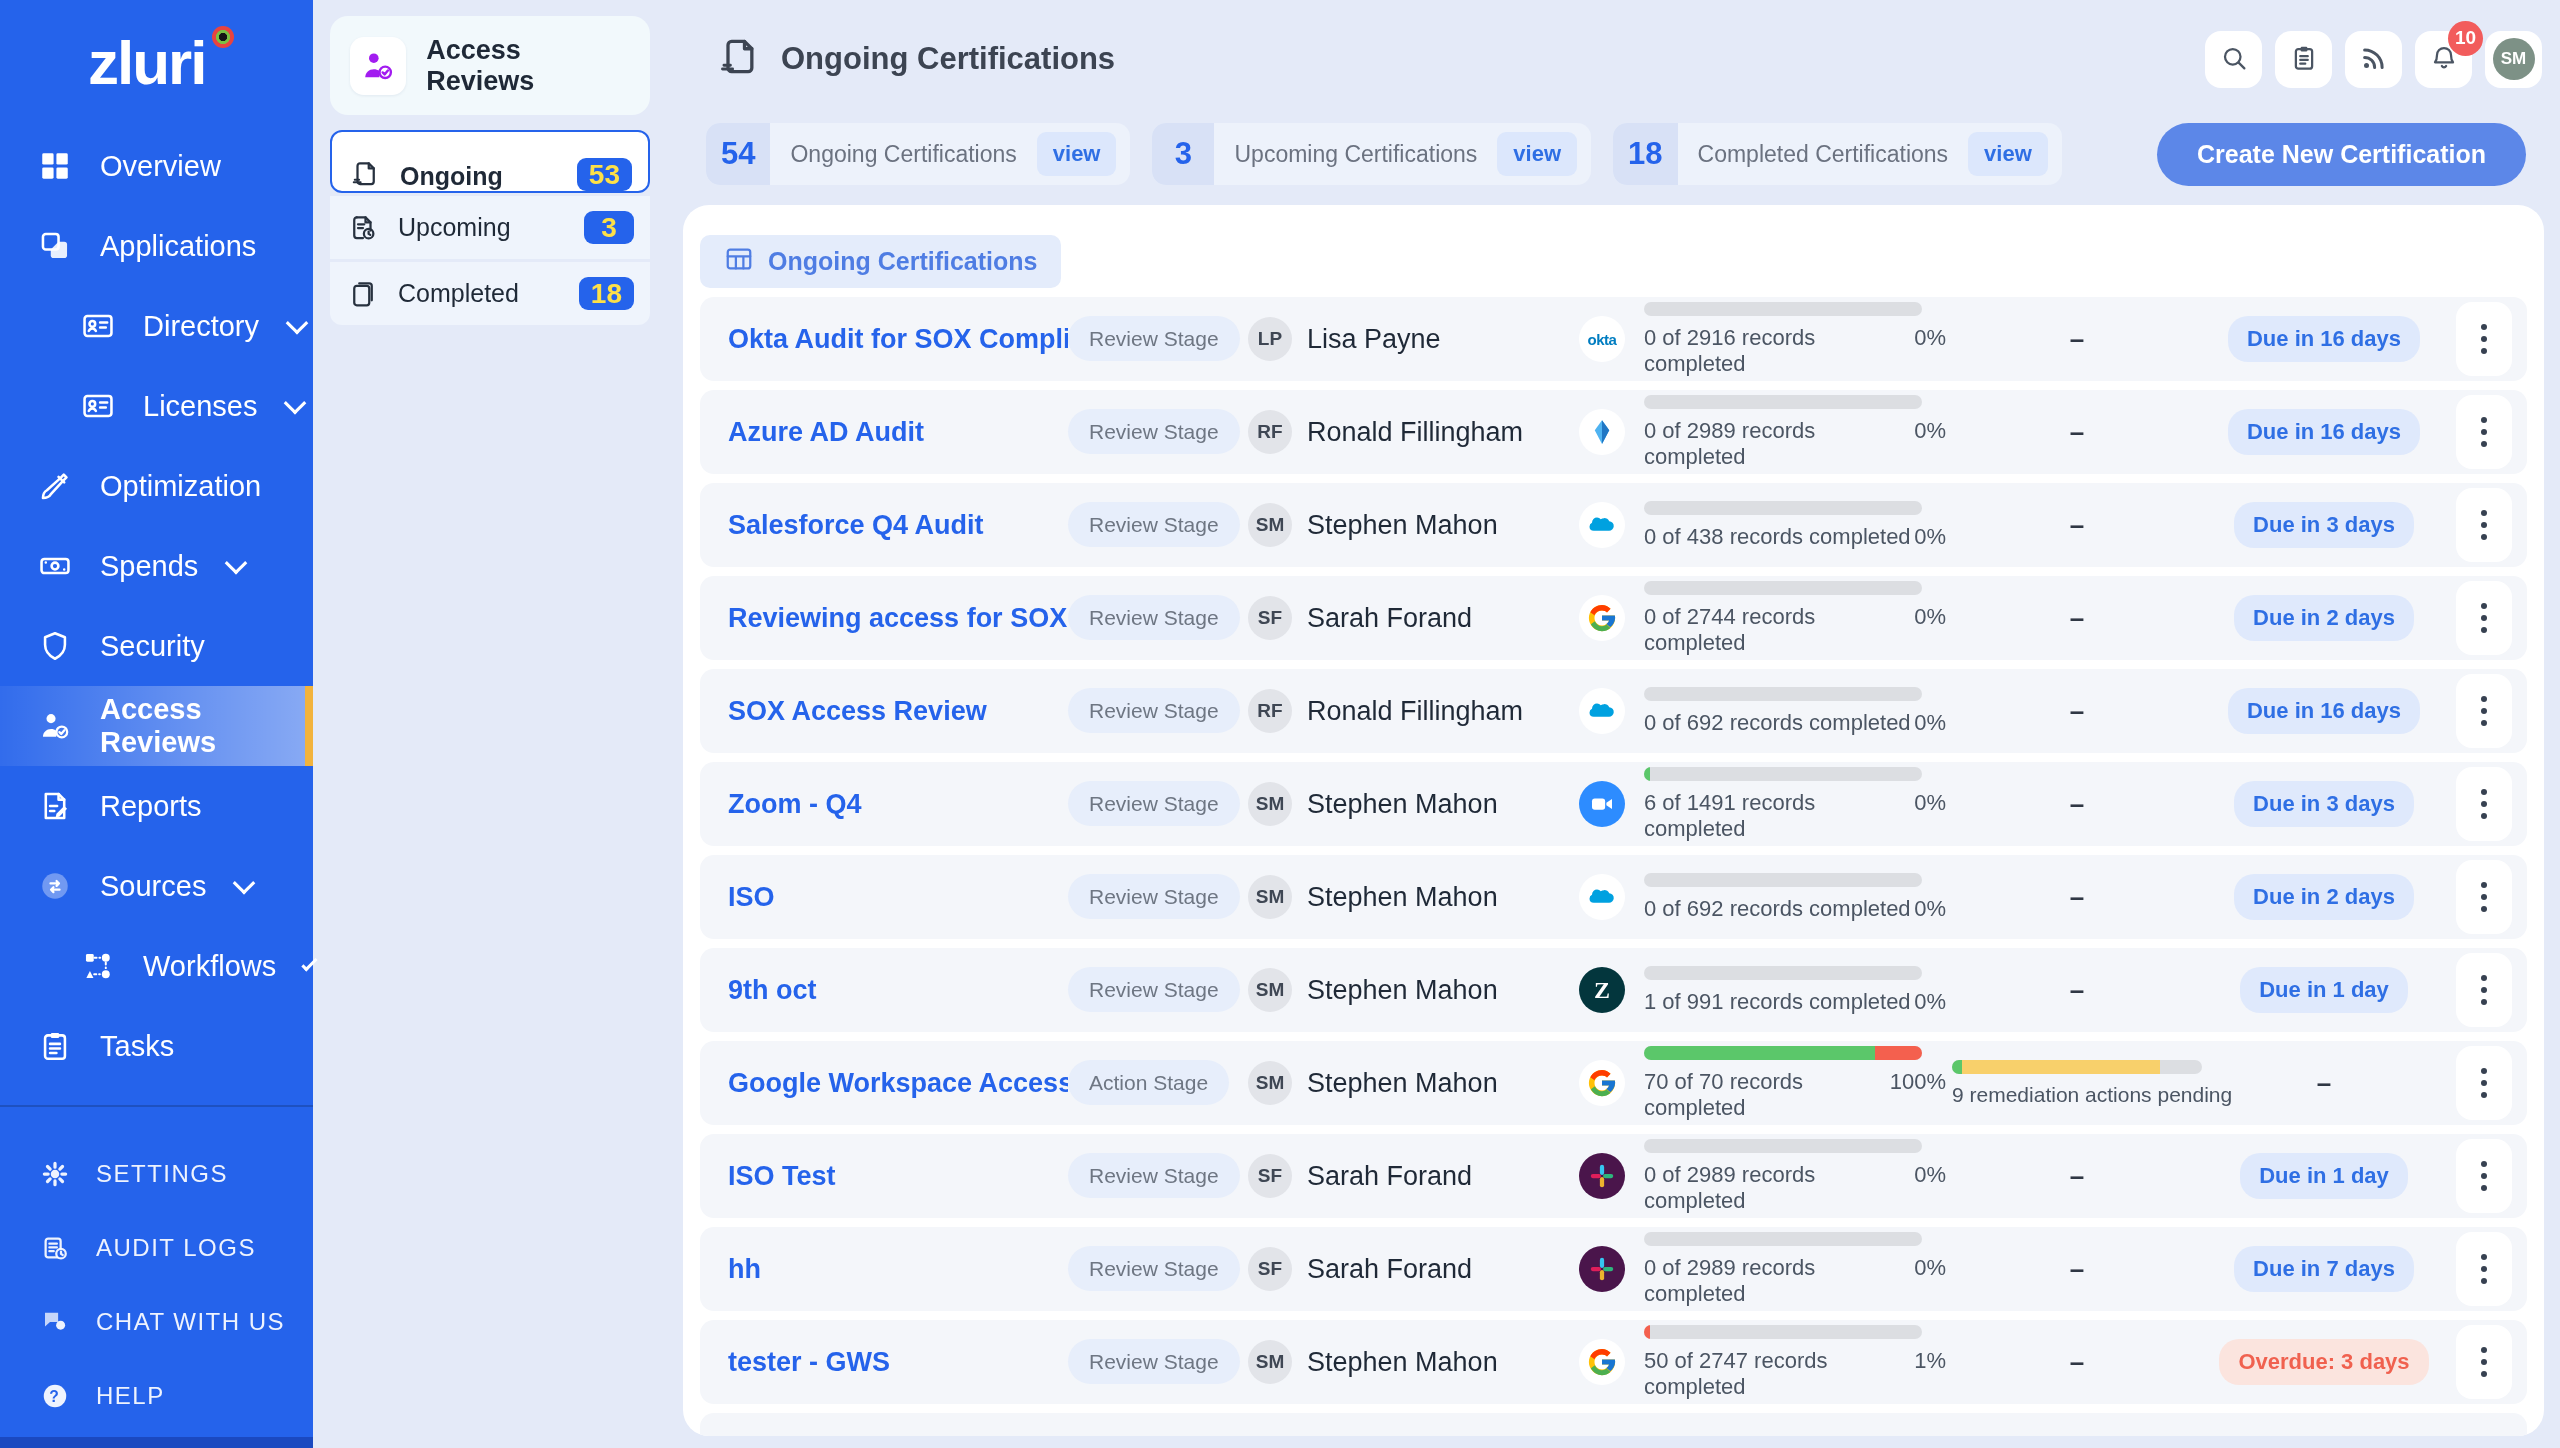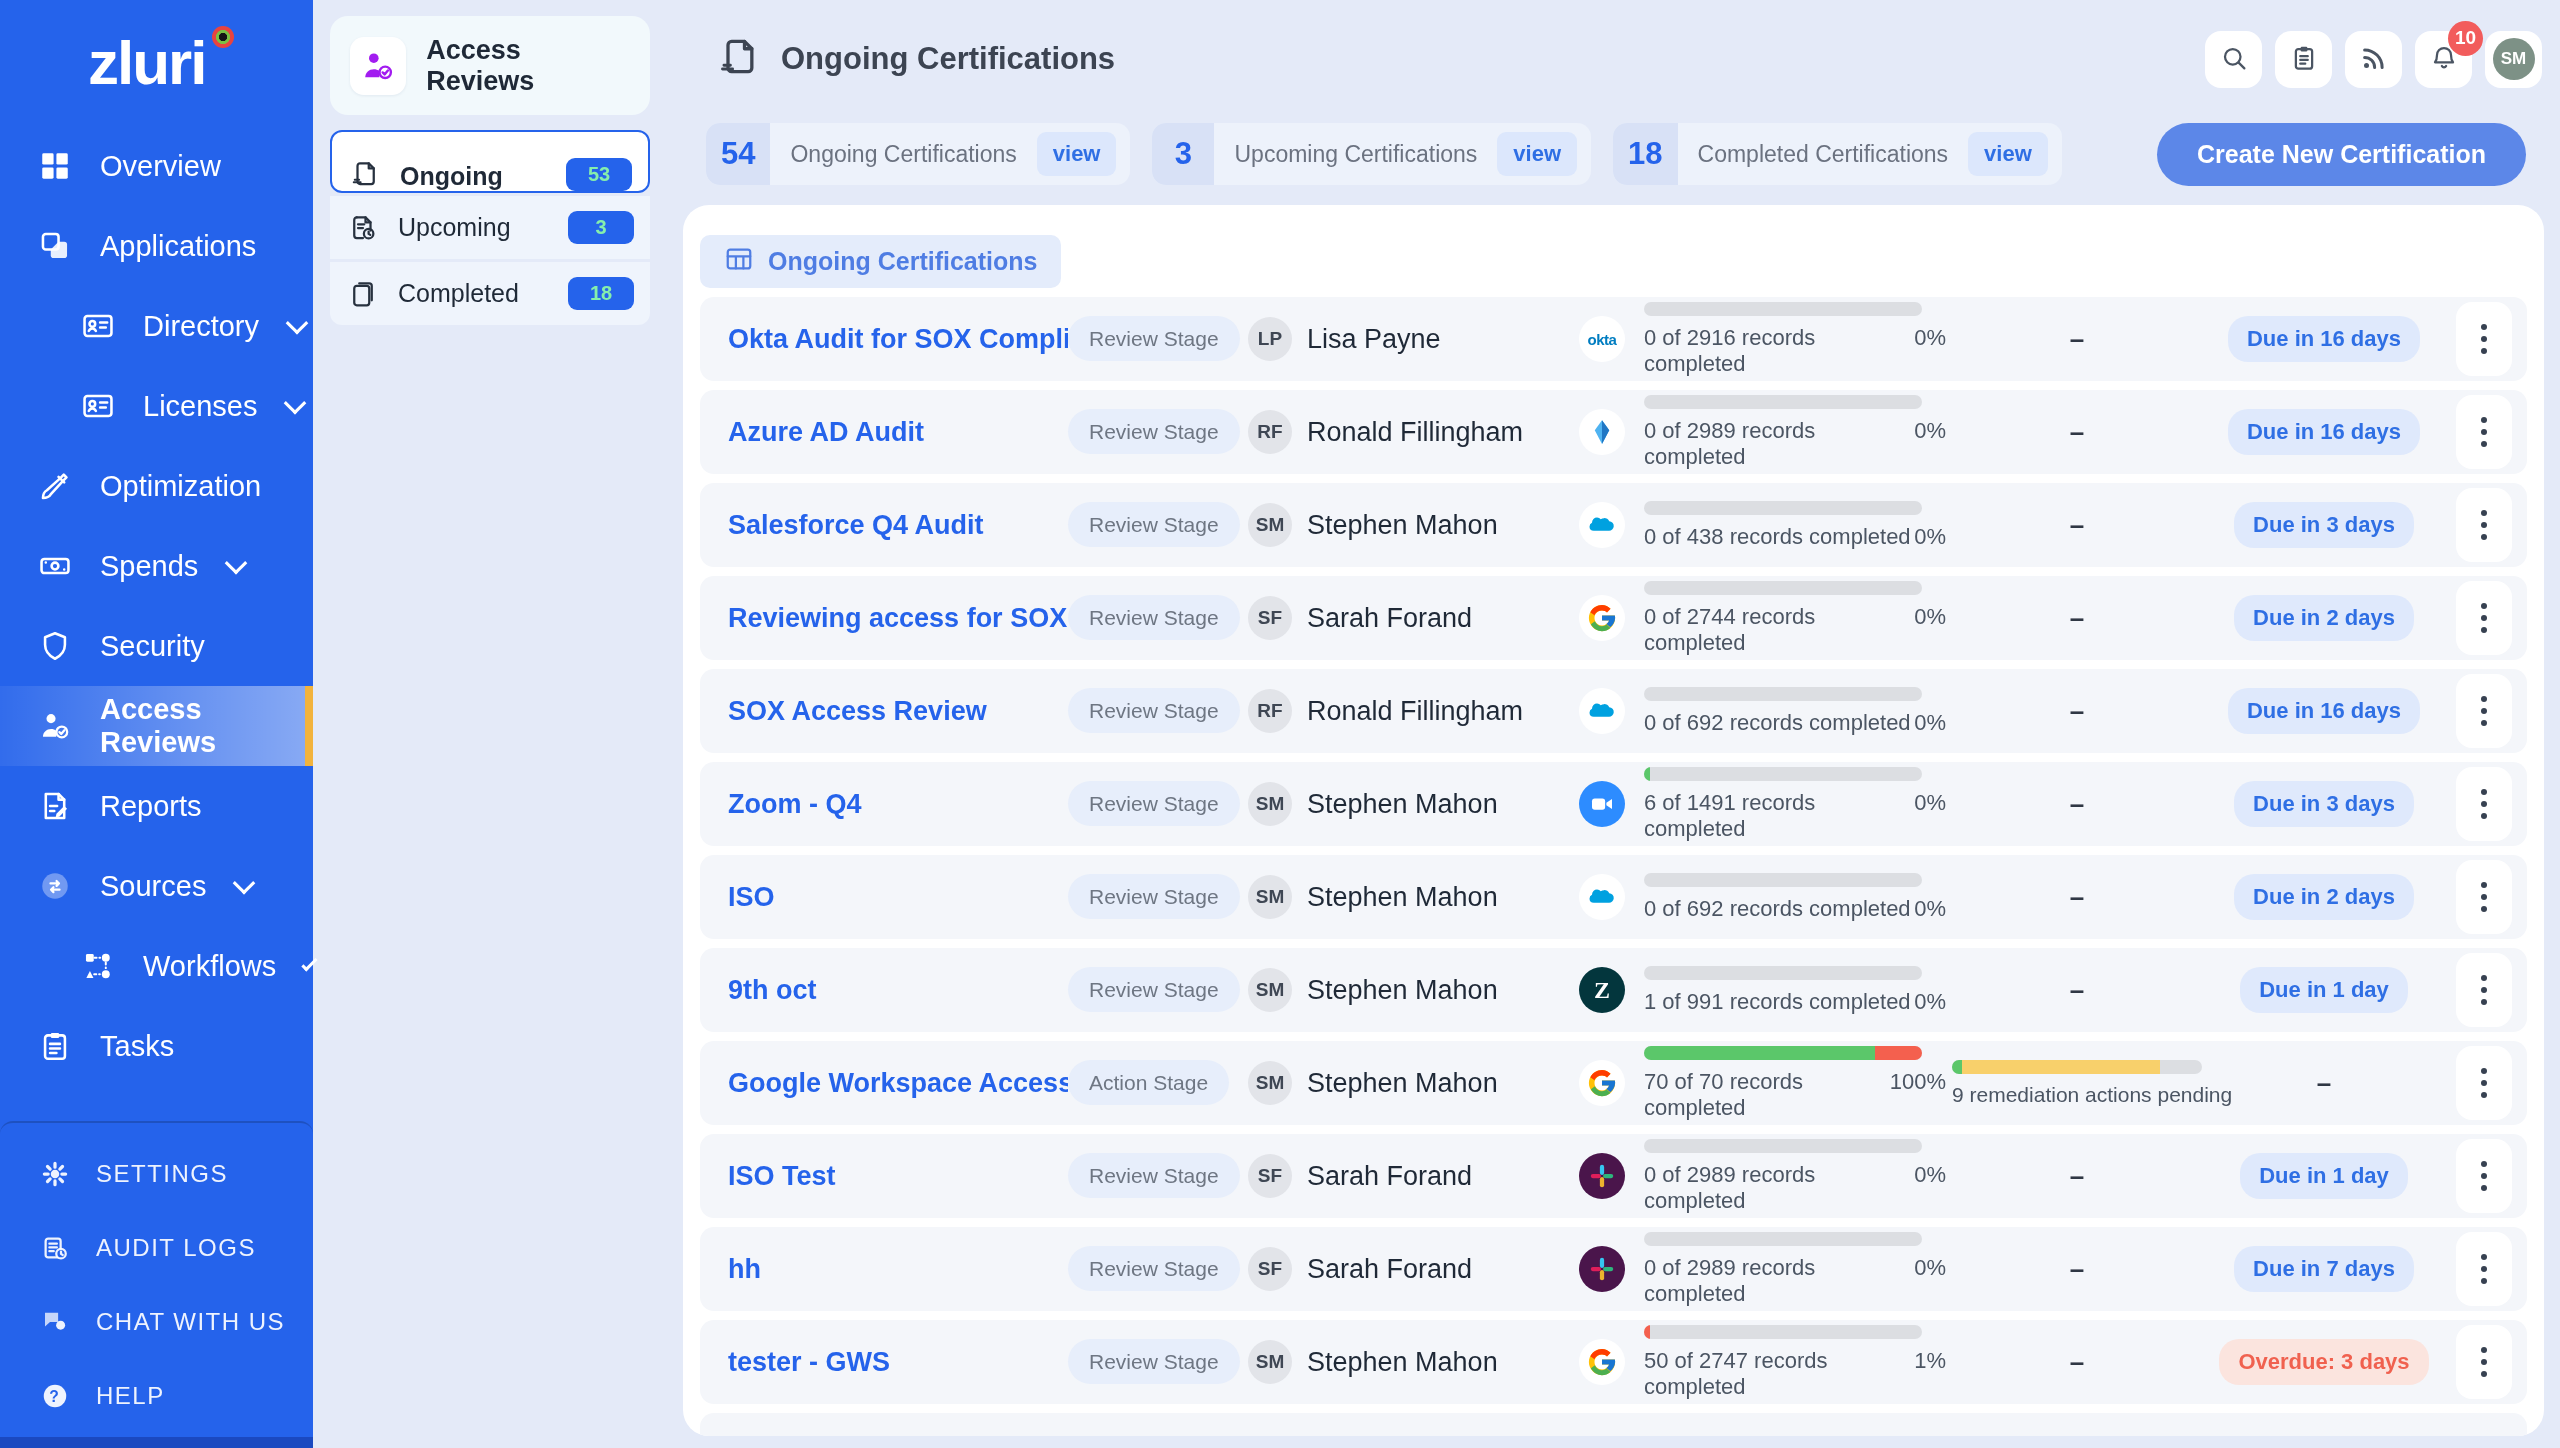--- a/index.html
+++ b/index.html
@@ -12,40 +12,40 @@
   .logo-text{font-size:62px;font-weight:bold;letter-spacing:-2px;line-height:1;}
   .logo-dot{position:absolute;left:212px;top:26px;width:22px;height:22px;border-radius:50%;
     background:radial-gradient(closest-side,#161616 36%,#7AC143 40% 62%,#E8433F 66%);}
   .nav{display:flex;flex-direction:column;}
   .nav-item{height:80px;display:flex;align-items:center;gap:26px;padding-left:36px;font-size:29px;cursor:pointer;position:relative;}
   .nav-item.indent{padding-left:79px;}
   .nav-item .nicon{width:38px;height:38px;display:flex;align-items:center;justify-content:center;flex-shrink:0;}
   .nav-item .nicon svg{width:34px;height:34px;}
   .nav-item.active{background:linear-gradient(90deg,rgba(255,255,255,0.06),rgba(255,255,255,0.45));border-right:8px solid #F2B33D;font-weight:bold;}
   .chev{width:13px;height:13px;border-right:3px solid #fff;border-bottom:3px solid #fff;transform:rotate(45deg) translate(-2px,-2px);margin-left:4px;}
-  .nav-footer{margin-top:auto;border-top:2px solid rgba(0,0,0,0.18);padding:14px 0 4px 0;border-radius:13px;}
+  .nav-footer{margin-top:auto;border-top:2px solid rgba(0,0,0,0.18);padding:30px 0 4px 0;}
   .foot-item{height:74px;display:flex;align-items:center;gap:24px;padding-left:38px;font-size:24px;letter-spacing:1.5px;color:rgba(255,255,255,0.92);cursor:pointer;}
   .foot-item .nicon{width:34px;height:34px;display:flex;align-items:center;justify-content:center;}
   .foot-item .nicon svg{width:30px;height:30px;}
   .side-bottom{height:11px;background:#1B49C0;}
 
   
   .panel{width:352px;background:#E4EAF8;padding:16px 15px 0 17px;flex-shrink:0;box-sizing:border-box;}
   .panel-header{background:#F2F9FC;border-radius:18px;height:99px;display:flex;align-items:center;gap:20px;padding:0 20px;box-sizing:border-box;}
   .panel-chip{width:58px;height:58px;background:#fff;border-radius:14px;display:flex;align-items:center;justify-content:center;color:#A21CF0;box-shadow:0 1px 3px rgba(30,50,100,0.08);}
   .panel-chip svg{width:36px;height:36px;}
   .panel-title{font-size:27px;font-weight:bold;color:#1F2937;}
   .panel-tabs{margin-top:15px;display:flex;flex-direction:column;gap:3px;background:transparent;}
   .ptab{height:63px;background:#EFF4FC;display:flex;align-items:center;gap:18px;padding:0 16px;font-size:25px;color:#1F2937;cursor:pointer;box-sizing:border-box;}
   .ptab:first-child{border-radius:12px 12px 0 0;align-items:flex-end;}
   .ptab:last-child{border-radius:0 0 12px 12px;}
   .ptab.active{background:#fff;border:2.5px solid #2563EB;border-radius:12px;font-weight:bold;}
   .ptab .nicon{width:34px;height:34px;color:#27313F;display:flex;align-items:center;justify-content:center;}
   .ptab .nicon svg{width:30px;height:30px;}
-  .pbadge{margin-left:auto;background:#2563EB;color:#86efac;font-size:20px;font-weight:bold;min-width:26px;height:33px;padding:0 20px;border-radius:9px;display:flex;align-items:center;justify-content:center;}
+  .pbadge{margin-left:auto;background:#2563EB;color:#fde047;font-size:28px;font-weight:bold;min-width:26px;height:33px;padding:0 12px;border-radius:9px;display:flex;align-items:center;justify-content:center;}
 
   
   .main{flex:1;position:relative;background:#E4EAF8;}
   .main-header{height:118px;display:flex;align-items:center;padding:0 18px 0 52px;}
   .title-group{display:flex;align-items:center;gap:20px;color:#3C4452;}
   .title-group svg{width:44px;height:44px;}
   .page-title{font-size:31px;font-weight:600;color:#3C4452;}
   .hdr-actions{margin-left:auto;display:flex;gap:13px;align-items:center;}
   .icon-btn{width:57px;height:57px;background:#fff;border:none;border-radius:16px;display:flex;align-items:center;justify-content:center;color:#4B5563;cursor:pointer;position:relative;padding:0;}
   .icon-btn svg{width:30px;height:30px;}

